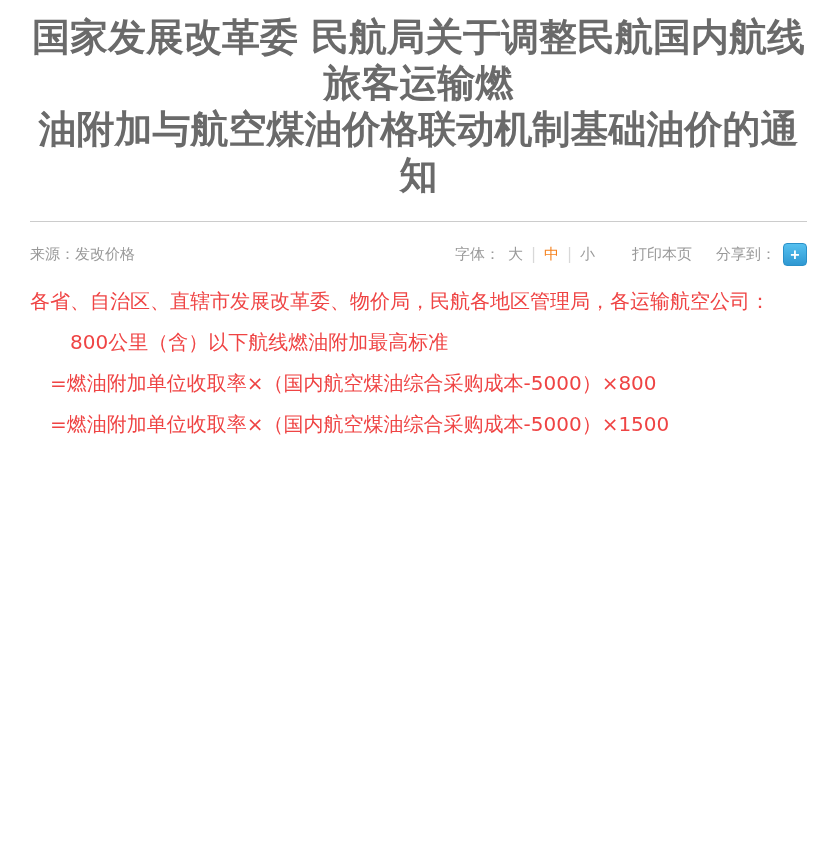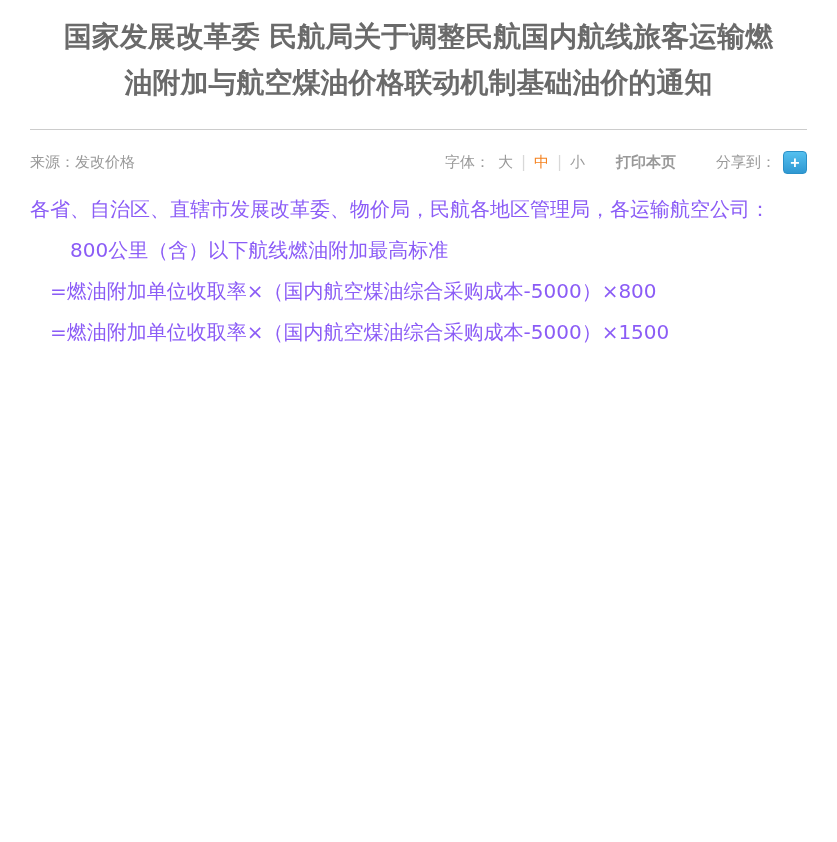--- a/index.html
+++ b/index.html
@@ -13,21 +13,21 @@
     font-family: "DejaVu Sans", sans-serif;
     overflow: hidden;
   }
   .page {
     padding: 0 30px;
   }
   
   .title {
     margin: 14px 0 0 0;
     text-align: center;
-    font-size: 28px;
+    font-size: 38px;
     font-weight: bold;
     color: #6a6a6a;
     line-height: 46px;
   }
   .title .tl { display: block; }
   
   .divider {
     height: 0;
     border-bottom: 1px solid #cccccc;
     margin-top: 23px;
@@ -50,25 +50,24 @@
   }
   .size-link {
     color: #999999;
     margin: 0 8px;
     cursor: pointer;
     text-decoration: none;
   }
   .size-active { color: #f5821f; }
   .pipe { color: #d8d8d8; }
   .print-link {
-    margin-left: 23px;
+    margin-left: 29px;
     cursor: pointer;
-    font-weight: bold;
   }
-  .share-label { margin-left: 40px; }
+  .share-label { margin-left: 24px; }
   .share-btn {
     width: 24px;
     height: 23px;
     margin-left: 7px;
     border: 1px solid #2a90c8;
     border-radius: 4px;
     background: linear-gradient(#55c0ef, #2f98d2);
     color: #ffffff;
     font-weight: bold;
     font-size: 16px;
@@ -78,21 +77,21 @@
     cursor: pointer;
     padding: 0;
     display: inline-block;
   }
   
   .article { margin-top: 14px; }
   .article p {
     margin: 0;
     font-size: 20px;
     line-height: 41px;
-    color: #8b5cf6;
+    color: #ef4444;
     text-align: justify;
   }
 </style>
 </head>
 <body>
 
 <div class="page">
 
   <h1 class="title">
     <span class="tl">国家发展改革委 民航局关于调整民航国内航线旅客运输燃</span>

